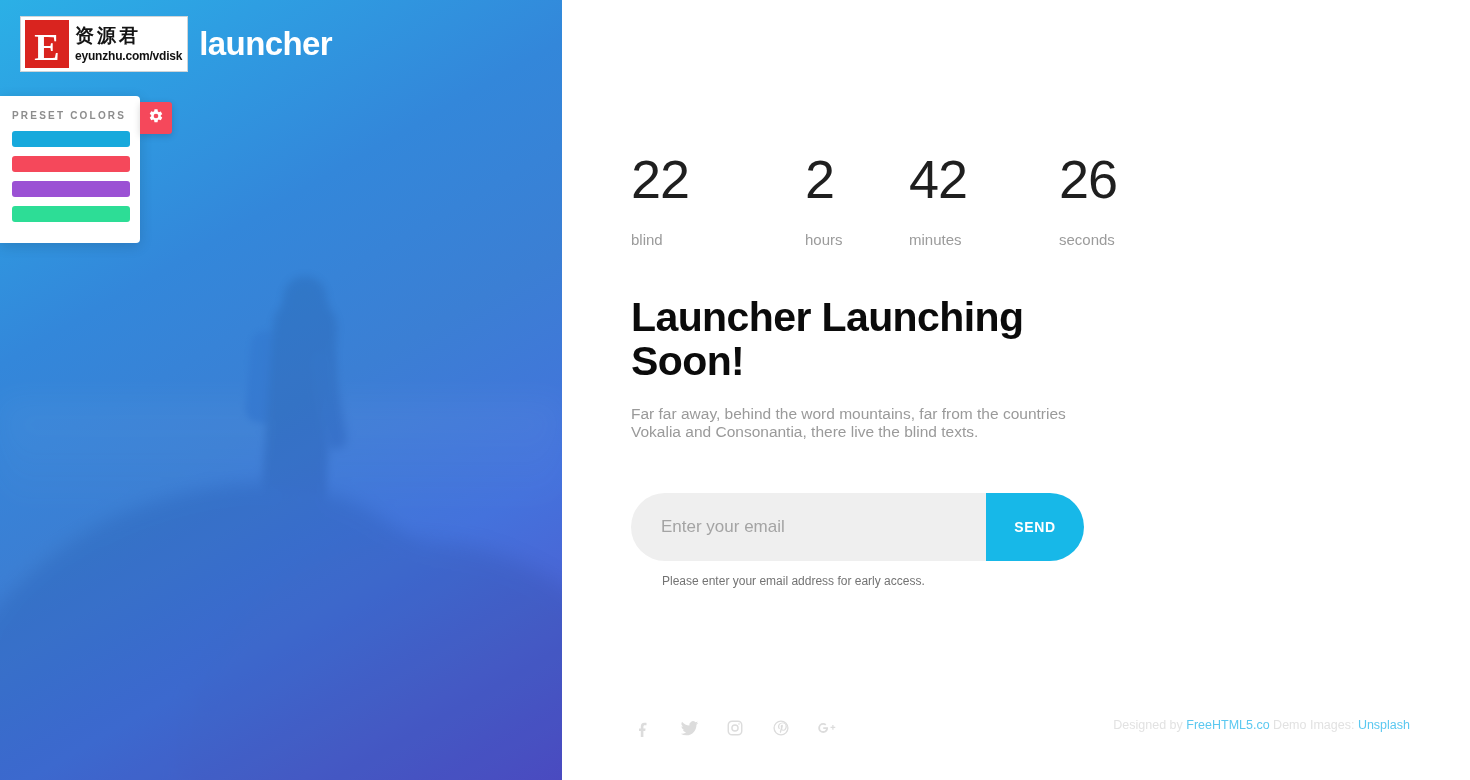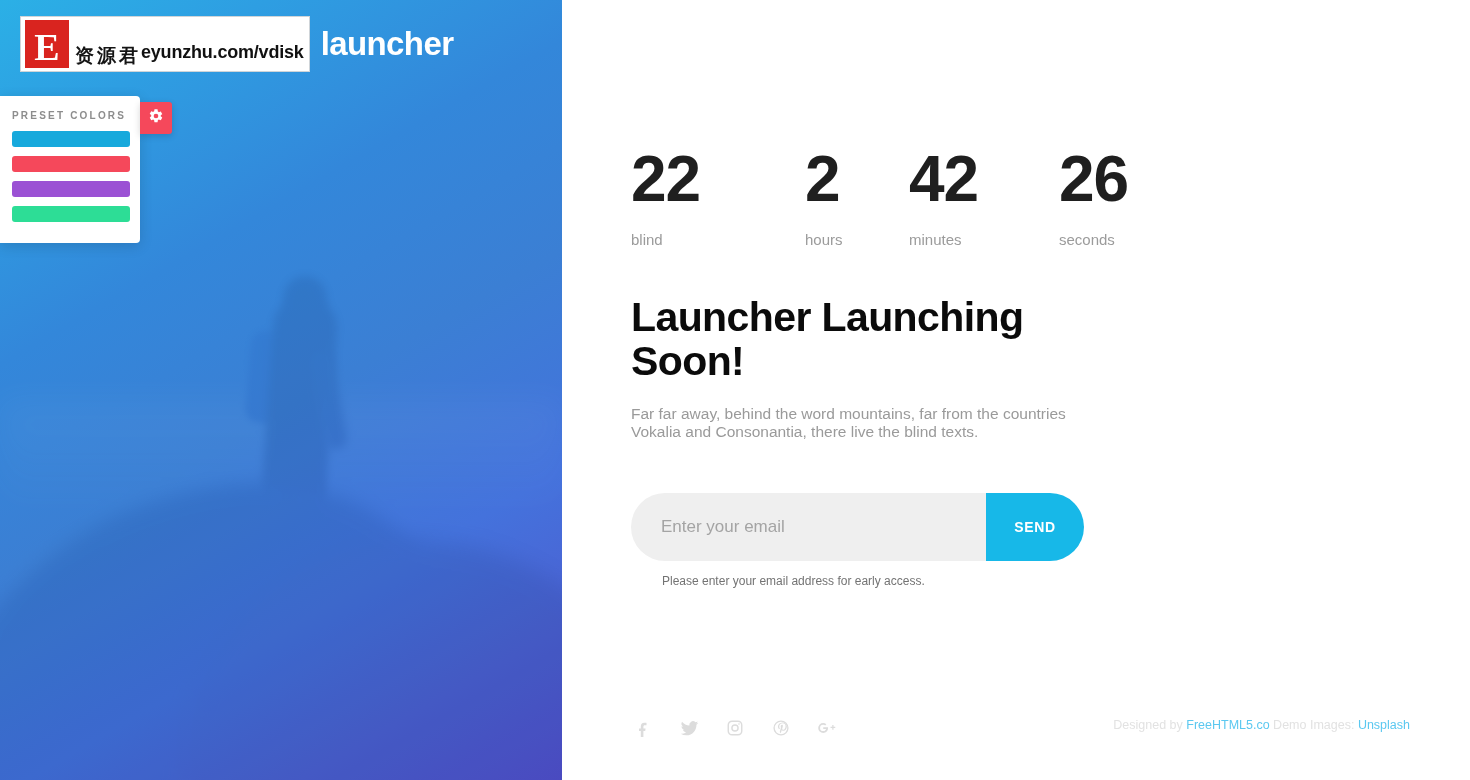--- a/index.html
+++ b/index.html
@@ -177,35 +177,35 @@
     font-family: "Liberation Serif", serif;
     font-weight: bold;
     font-size: 38px;
     line-height: 48px;
     text-align: center;
     border: 3px solid #d9241f;
     flex: 0 0 44px;
   }
   .logo-text {
     display: flex;
-    flex-direction: row;
+    flex-direction: column;
+    justify-content: center;
     margin-left: 6px;
-    margin-top: 23px;
   }
   .logo-cn {
     font-family: "DejaVu Sans", sans-serif;
     font-size: 19px;
     font-weight: bold;
     color: #141414;
     letter-spacing: 3px;
     line-height: 24px;
   }
   .logo-url {
     font-family: "Liberation Sans", sans-serif;
-    font-size: 18px;
+    font-size: 12px;
     font-weight: bold;
     color: #111111;
     line-height: 19px;
     letter-spacing: -0.2px;
   }
   .brand-word {
     color: #ffffff;
     font-size: 33px;
     font-weight: bold;
     letter-spacing: -0.6px;
@@ -270,23 +270,23 @@
     top: 140px;
     width: 620px;
   }
 
   .countdown {
     display: flex;
     align-items: flex-start;
   }
   .cd-unit { position: relative; }
   .cd-num {
-    font-size: 64px;
+    font-size: 54px;
     line-height: 78px;
-    font-weight: bold;
+    font-weight: normal;
     color: #1f1f1f;
     letter-spacing: -1px;
   }
   .cd-label {
     font-size: 15px;
     color: #9b9b9b;
     margin-top: 13px;
   }
   .cd-unit.u-days    { width: 174px; }
   .cd-unit.u-hours   { width: 104px; }

